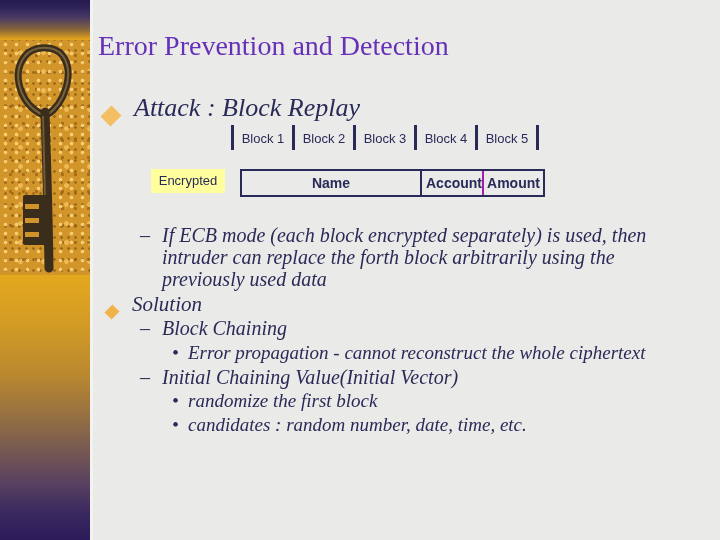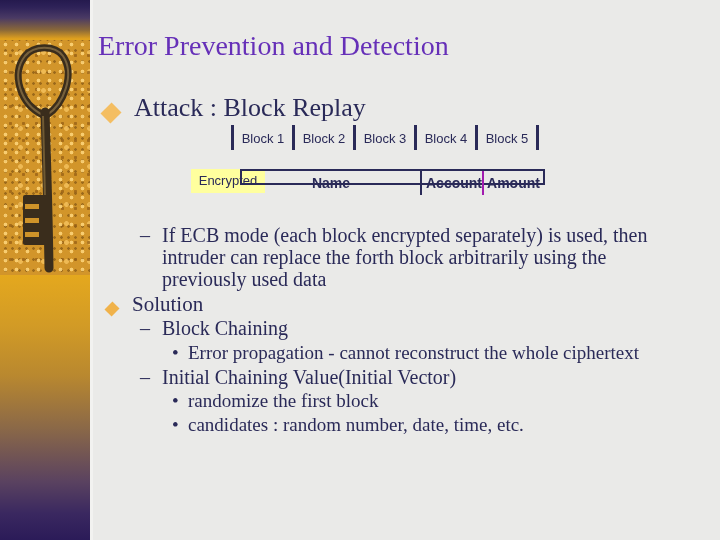--- a/index.html
+++ b/index.html
@@ -27,44 +27,44 @@
   .strip-bottom{
     position:absolute;left:0;top:275px;width:90px;height:265px;
     background:linear-gradient(180deg,#E4A81E 0%,#D19A26 20%,#B9882F 38%,#8A6848 58%,#5A4260 78%,#3A2860 90%,#2B1B58 100%);
   }
   .keysvg{position:absolute;left:0;top:0;}
   
   .title{
     position:absolute;left:98px;top:30px;width:610px;margin:0;
     font-size:28px;font-weight:normal;color:#6630B8;letter-spacing:0px;
   }
-  .row{position:absolute;display:flex;align-items:center;color:#2A2A58;}
+  .row{position:absolute;display:flex;align-items:flex-end;color:#2A2A58;font-style:italic;}
   .attack-row{left:104px;top:93px;font-size:26px;}
   .diamond-lg{
     width:14px;height:14px;background:#F4BE62;margin:9px 16px 0 0;
     transform:rotate(45deg) scaleY(1.12);flex:none;
   }
   .diamond-sm{
     width:10px;height:10px;background:#F0B24A;margin:8px 15px 0 3px;
     transform:rotate(45deg) scaleY(1.12);flex:none;
   }
   
   .blocks-row{
     position:absolute;left:231px;top:125px;display:flex;align-items:center;
     font-family:"Liberation Sans",sans-serif;font-size:13px;color:#2A2A58;
   }
   .blocksep{width:3px;height:25px;background:#2A2A58;flex:none;}
   .blocklabel{width:58px;text-align:center;padding-top:1px;}
   .encrypted{
     position:absolute;left:151px;top:169px;width:74px;height:24px;
     background:#FFFF9E;color:#2A2A58;font-family:"Liberation Sans",sans-serif;
-    font-size:13px;text-align:center;line-height:24px;margin-left:40px;
+    font-size:13px;text-align:center;line-height:24px;
   }
   .fields-table{
-    position:absolute;left:240px;top:169px;display:flex;height:16px;
+    position:absolute;left:240px;top:169px;display:flex;height:28px;
     border:2px solid #2A2A58;box-sizing:border-box;
     font-family:"Liberation Sans",sans-serif;font-size:14px;font-weight:bold;color:#2A2A58;
   }
   .cell{height:24px;line-height:24px;text-align:center;box-sizing:border-box;}
   .cell-name{width:178px;}
   .cell-account{width:62px;border-left:2px solid #2A2A58;text-align:right;}
   .cell-amount{width:61px;border-left:2px solid #a21caf;}
   
   .ecb1{left:140px;top:224px;font-size:20px;}
   .ecb2{left:162px;top:246px;font-size:20px;}

